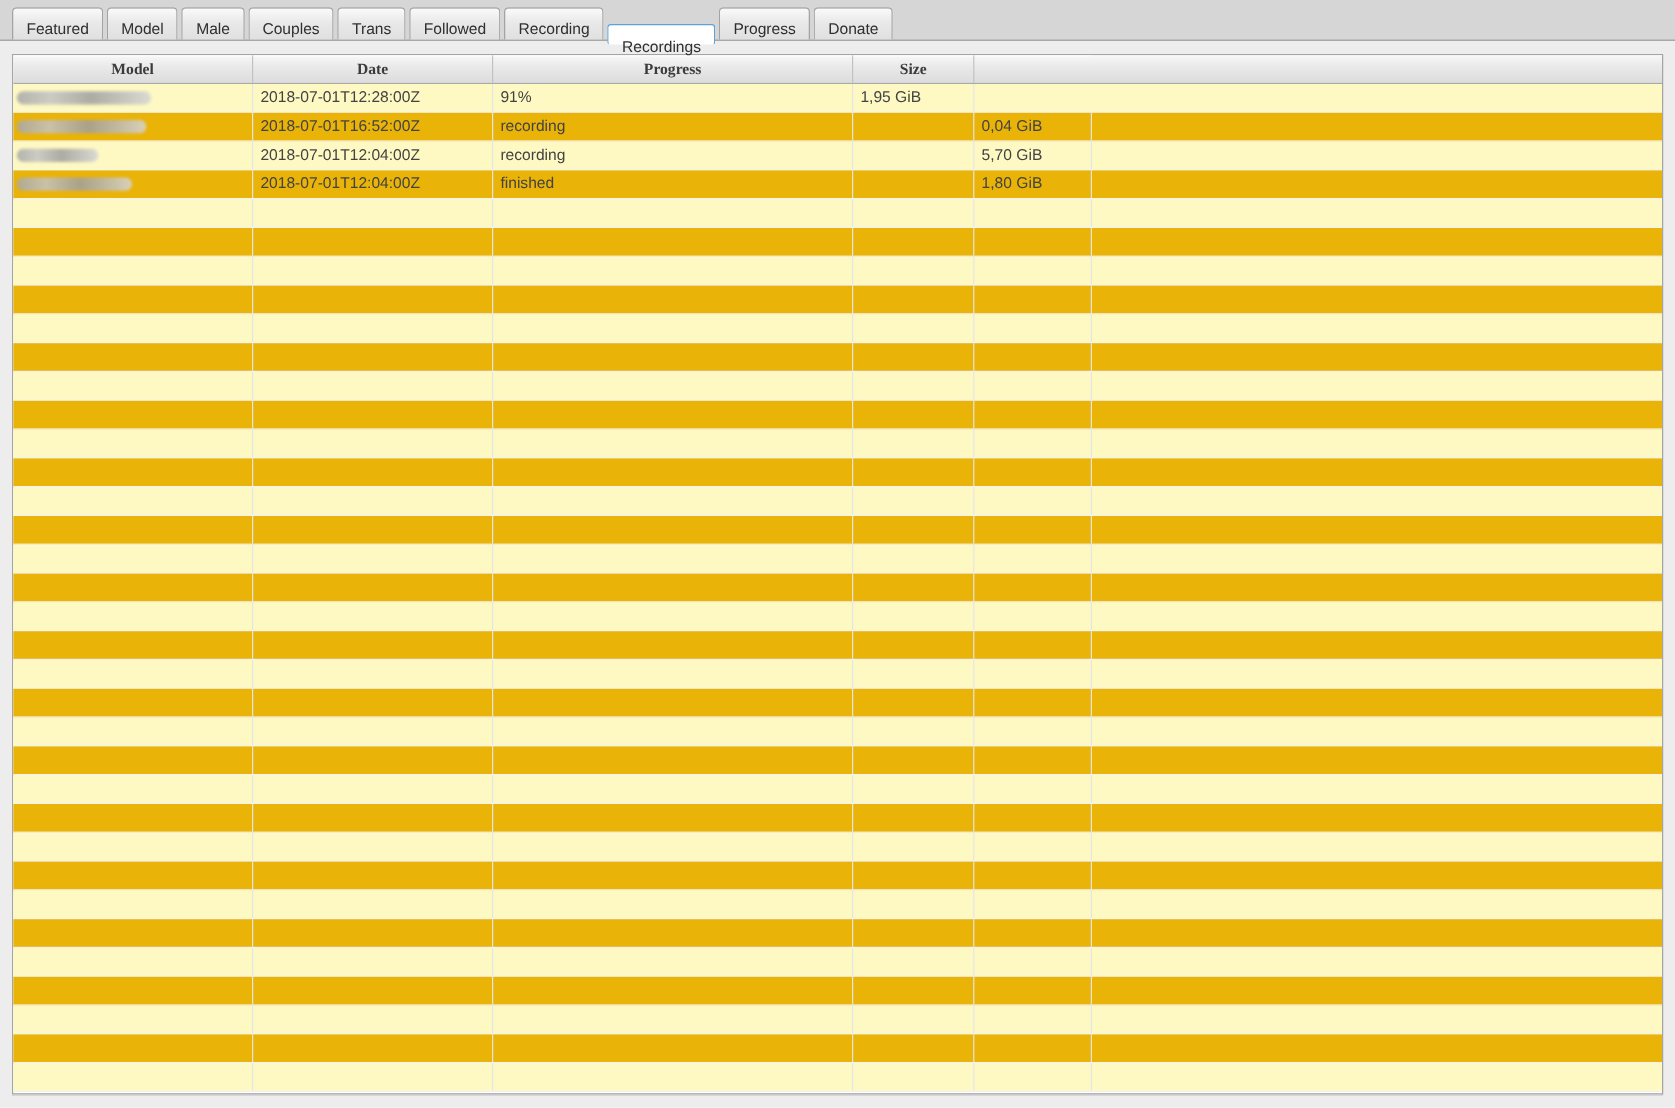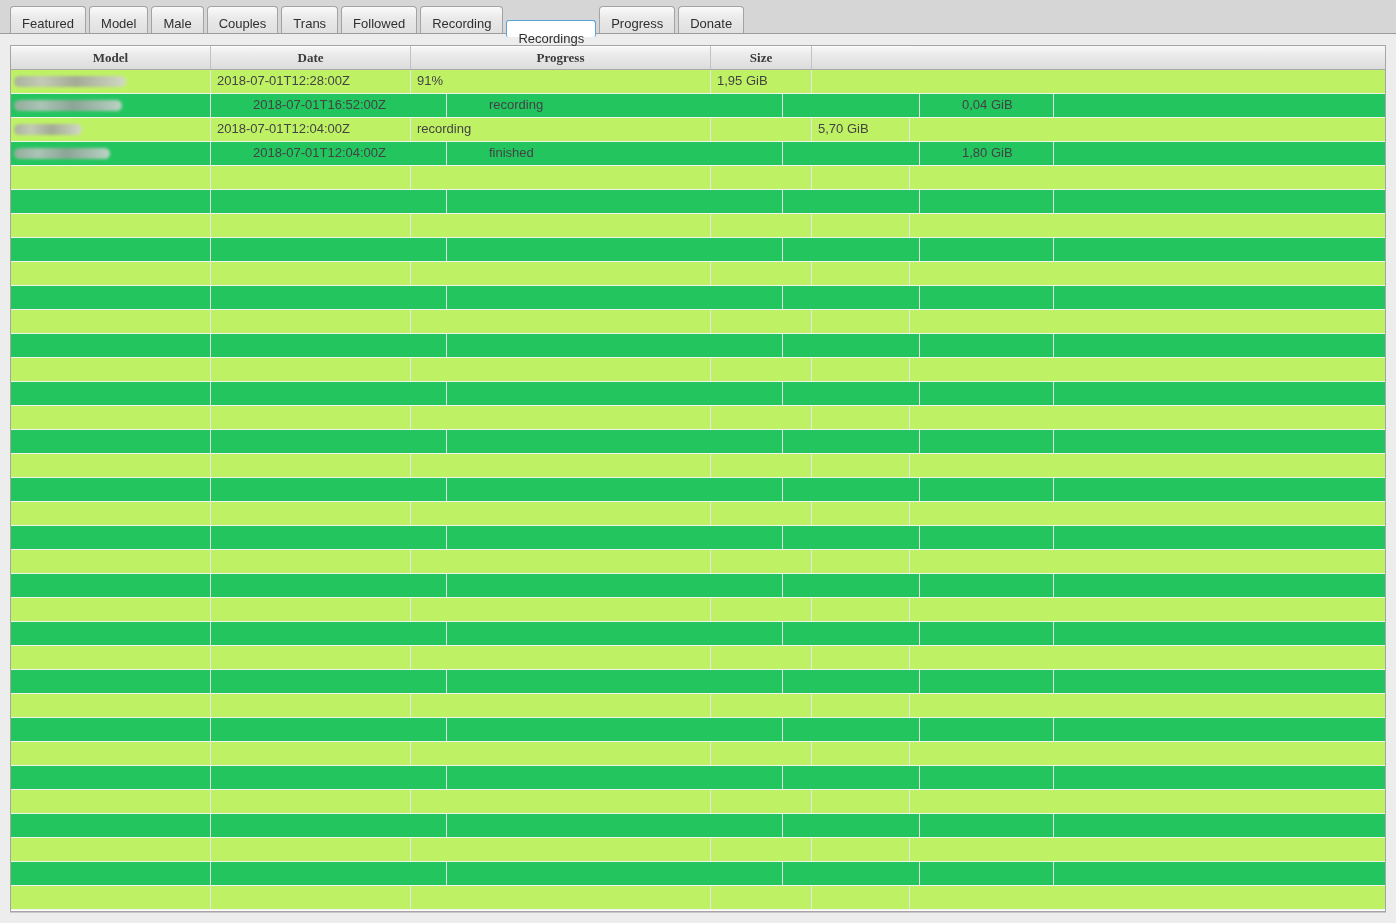--- a/index.html
+++ b/index.html
@@ -62,23 +62,23 @@
     display:flex;align-items:center;justify-content:center;
     font-size:13px;font-weight:bold;color:#3b3b3b;
     border-right:1px solid #c2c2c2;
     box-shadow:inset 0 1px 0 rgba(255,255,255,.8);
     overflow:hidden;white-space:nowrap;font-family:Liberation Serif, serif;
   }
   .hcell:last-child{border-right:none;}
   .row{
     height:24px;box-sizing:border-box;
     border-bottom:1px solid #f2f2f2;
-    background:#bef264;
-  }
-  .row.alt{background:#22c55e;gap:36px;}
+    background:#fef9c3;
+  }
+  .row.alt{background:#eab308;}
   .cell{
     box-sizing:border-box;
     border-right:1px solid #e5e5e5;
     padding:0 6px;
     font-size:13px;color:#434343;
     line-height:22px;
     overflow:hidden;white-space:nowrap;
   }
   .cell.filler{border-right:none;}
   .cell.model{padding-left:3px;}

